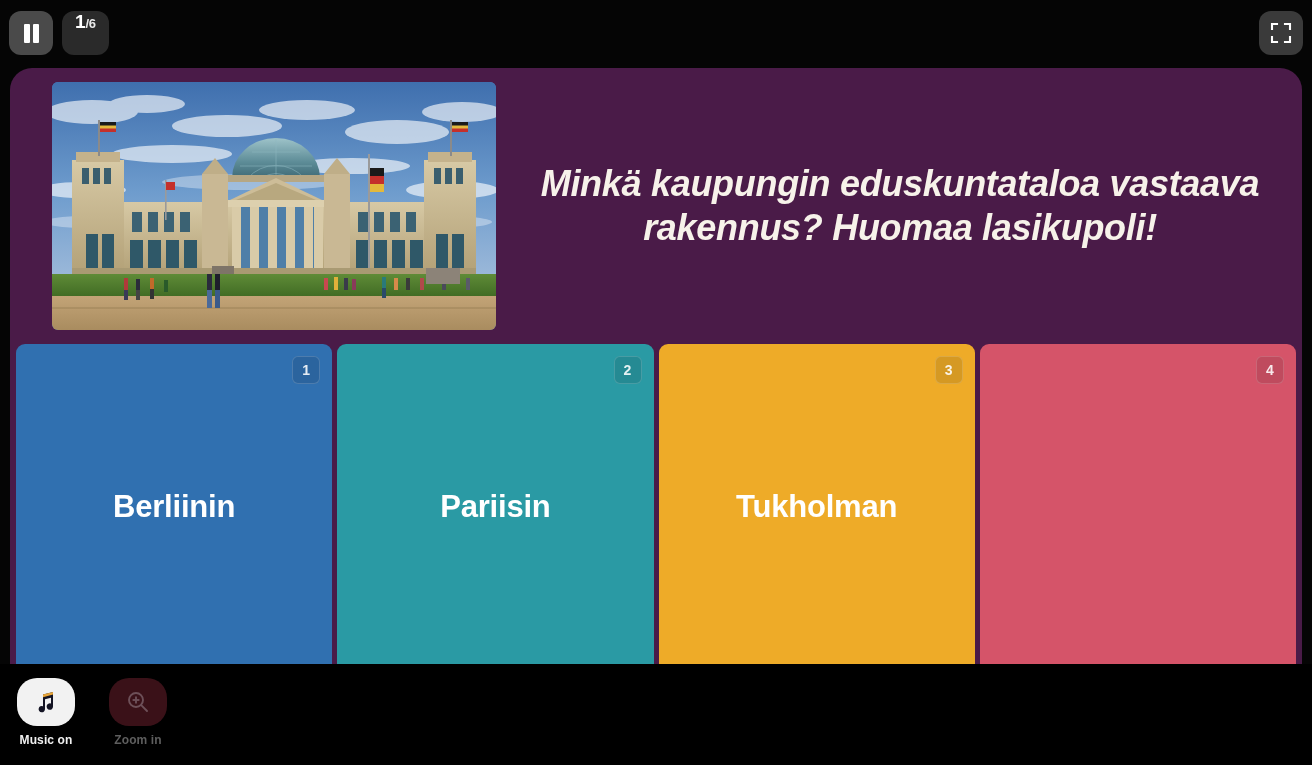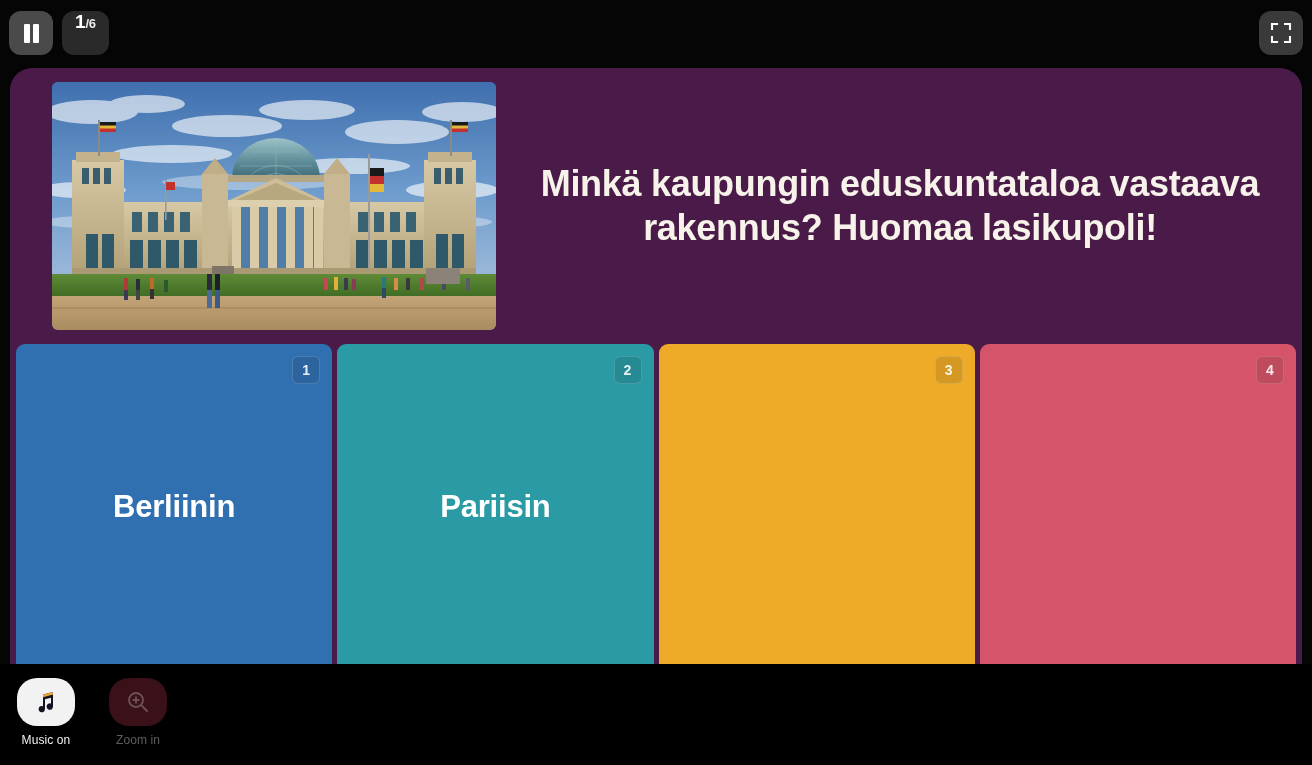--- a/index.html
+++ b/index.html
@@ -101,20 +101,21 @@
     border-radius: 22px 22px 0 0;
     overflow: hidden;
   }
 
   
   .question-row {
     position: absolute;
     left: 0; top: 0;
     width: 1212px;
     height: 265px;
+    font-style: italic;
   }
 
   .q-image {
     position: absolute;
     left: 42px;
     top: 14px;
     width: 444px;
     height: 248px;
     border-radius: 6px;
     overflow: hidden;
@@ -223,20 +224,21 @@
     background: #f2f2f2;
   }
   .tool.zoomin .tool-icon {
     background: #3a1118;
   }
 
   .tool-label {
     margin-top: 7px;
     font-size: 12px;
     letter-spacing: 0.1px;
+    font-weight: bold;
   }
   .tool.music .tool-label { color: #f0f0f0; }
   .tool.zoomin .tool-label { color: #5e5e5e; }
 </style>
 </head>
 <body>
 
 <div id="app">
 
   <div class="topbar">
@@ -456,20 +458,21 @@
       </div>
 
       <div class="answer-card" style="background:#2a9aa4">
         <span class="badge">2</span>
         <span class="label">Pariisin</span>
 
       </div>
 
       <div class="answer-card" style="background:#eeab28">
         <span class="badge">3</span>
+        <span class="label">Tukholman</span>
 
       </div>
 
       <div class="answer-card" style="background:#d55469">
         <span class="badge">4</span>
 
       </div>
 
     </div>
   </div>

